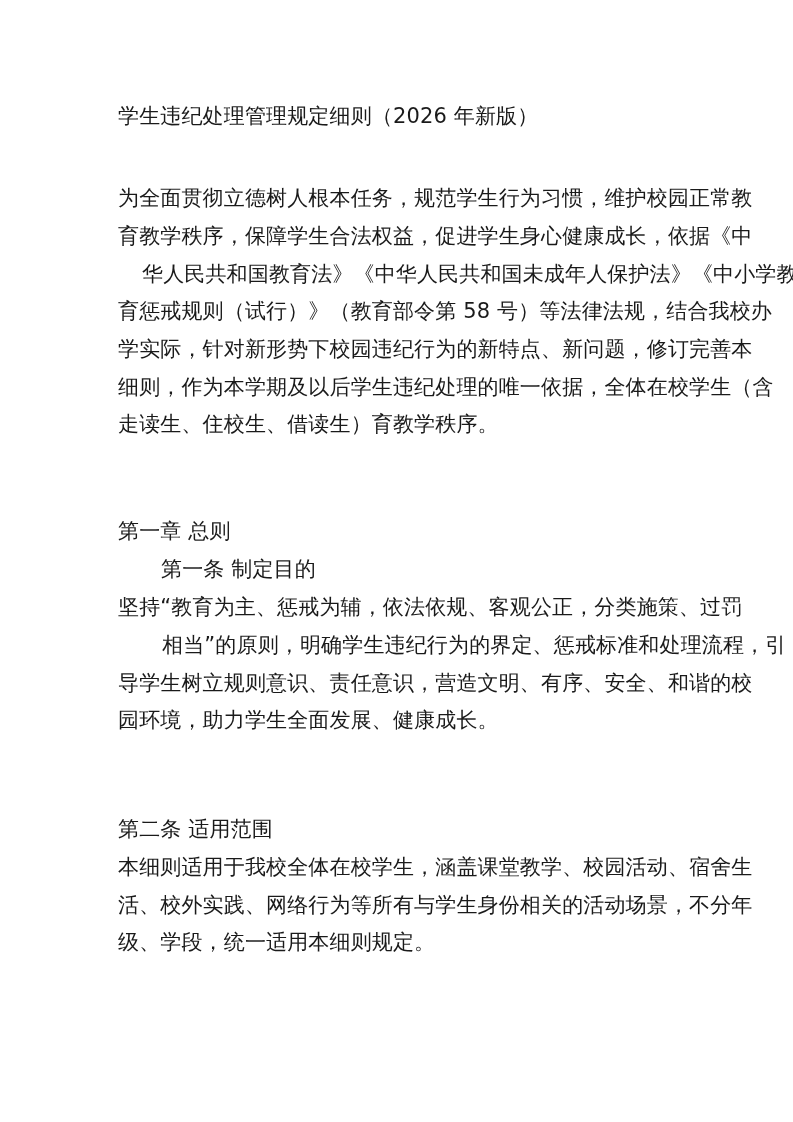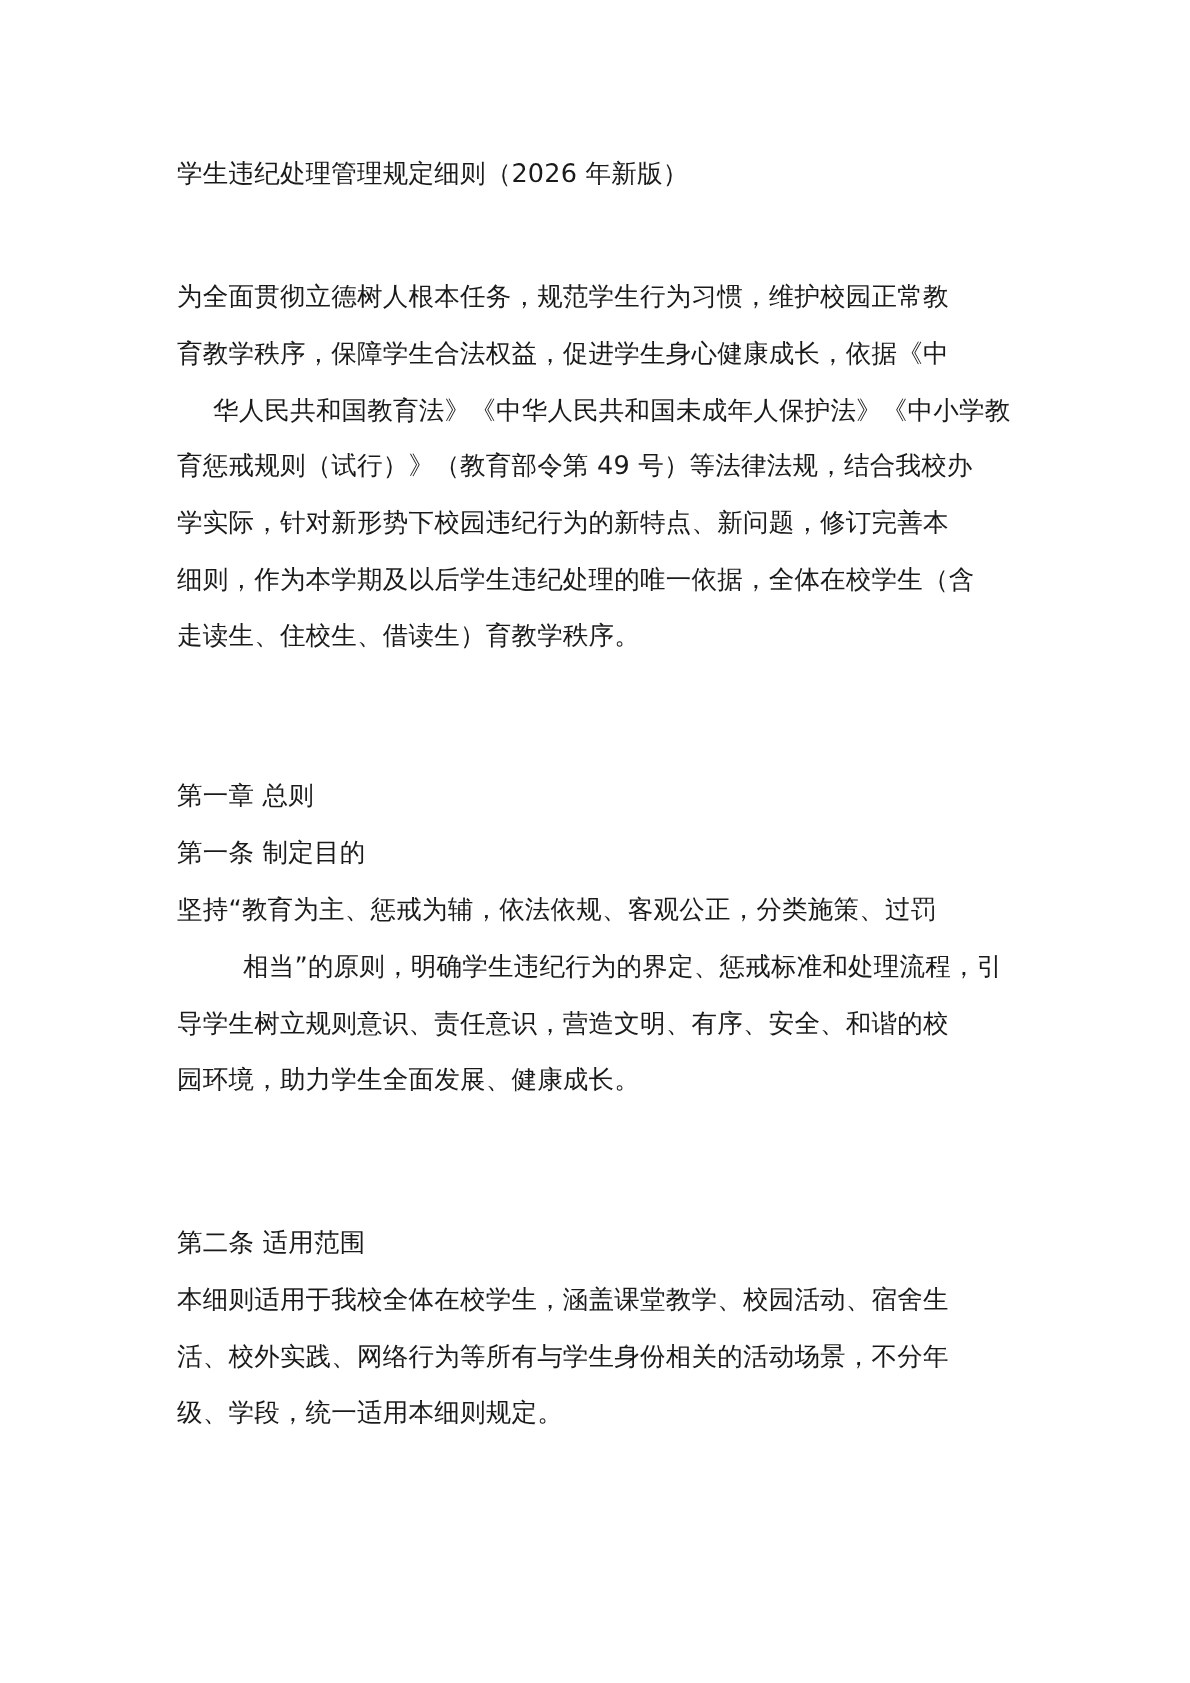--- a/index.html
+++ b/index.html
@@ -18,46 +18,46 @@
     .page {
       position: absolute;
       left: 118px;
       top: 0;
       width: 562px;
     }
     .line {
       position: absolute;
       left: 0;
       white-space: nowrap;
-      font-size: 17px;
+      font-size: 21px;
       line-height: 22px;
       letter-spacing: 0.15px;
     }
   </style>
 </head>
 <body>
 
 <div class="page">
 
   <div class="line" style="top:105px;">学生违纪处理管理规定细则（2026 年新版）</div>
 
   <div>
     <div class="line" style="top:187px;">为全面贯彻立德树人根本任务，规范学生行为习惯，维护校园正常教</div>
     <div class="line" style="top:225px;">育教学秩序，保障学生合法权益，促进学生身心健康成长，依据《中</div>
     <div class="line" style="top:263px;margin-left:24px;">华人民共和国教育法》《中华人民共和国未成年人保护法》《中小学教</div>
-    <div class="line" style="top:300px;">育惩戒规则（试行）》（教育部令第 49 号）等法律法规，结合我校办</div>
+    <div class="line" style="top:300px;">育惩戒规则（试行）》（教育部令第 58 号）等法律法规，结合我校办</div>
     <div class="line" style="top:338px;">学实际，针对新形势下校园违纪行为的新特点、新问题，修订完善本</div>
     <div class="line" style="top:376px;text-align:center;">细则，作为本学期及以后学生违纪处理的唯一依据，全体在校学生（含</div>
     <div class="line" style="top:413px;">走读生、住校生、借读生）育教学秩序。</div>
   </div>
 
   <div class="line" style="top:520px;">第一章 总则</div>
 
   <div>
-    <div class="line" style="top:558px;">第一条 制定目的</div>
+    <div class="line" style="top:558px;margin-left:43px;">第一条 制定目的</div>
     <div class="line" style="top:596px;">坚持“教育为主、惩戒为辅，依法依规、客观公正，分类施策、过罚</div>
     <div class="line" style="top:634px;margin-left:44px;">相当”的原则，明确学生违纪行为的界定、惩戒标准和处理流程，引</div>
     <div class="line" style="top:672px;">导学生树立规则意识、责任意识，营造文明、有序、安全、和谐的校</div>
     <div class="line" style="top:709px;">园环境，助力学生全面发展、健康成长。</div>
   </div>
 
   <div>
     <div class="line" style="top:818px;">第二条 适用范围</div>
     <div class="line" style="top:856px;">本细则适用于我校全体在校学生，涵盖课堂教学、校园活动、宿舍生</div>
     <div class="line" style="top:894px;">活、校外实践、网络行为等所有与学生身份相关的活动场景，不分年</div>

